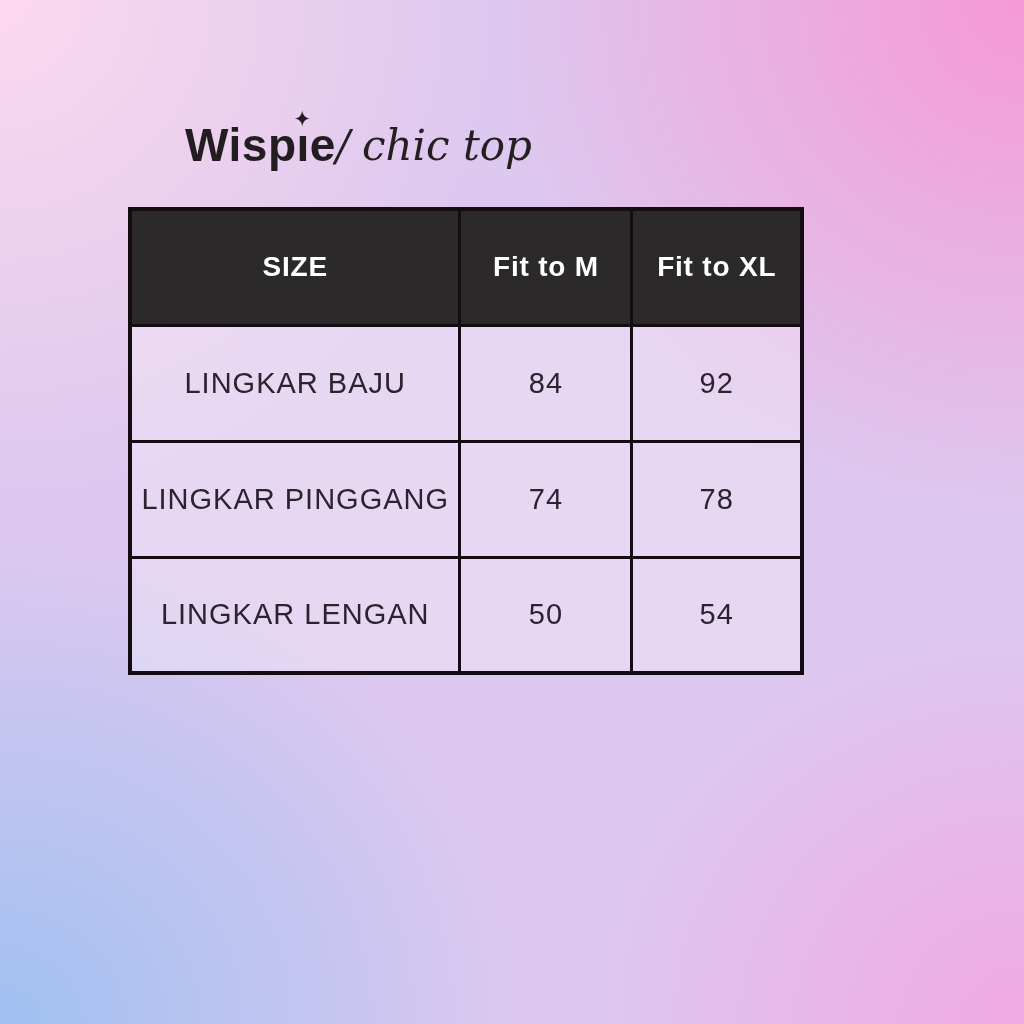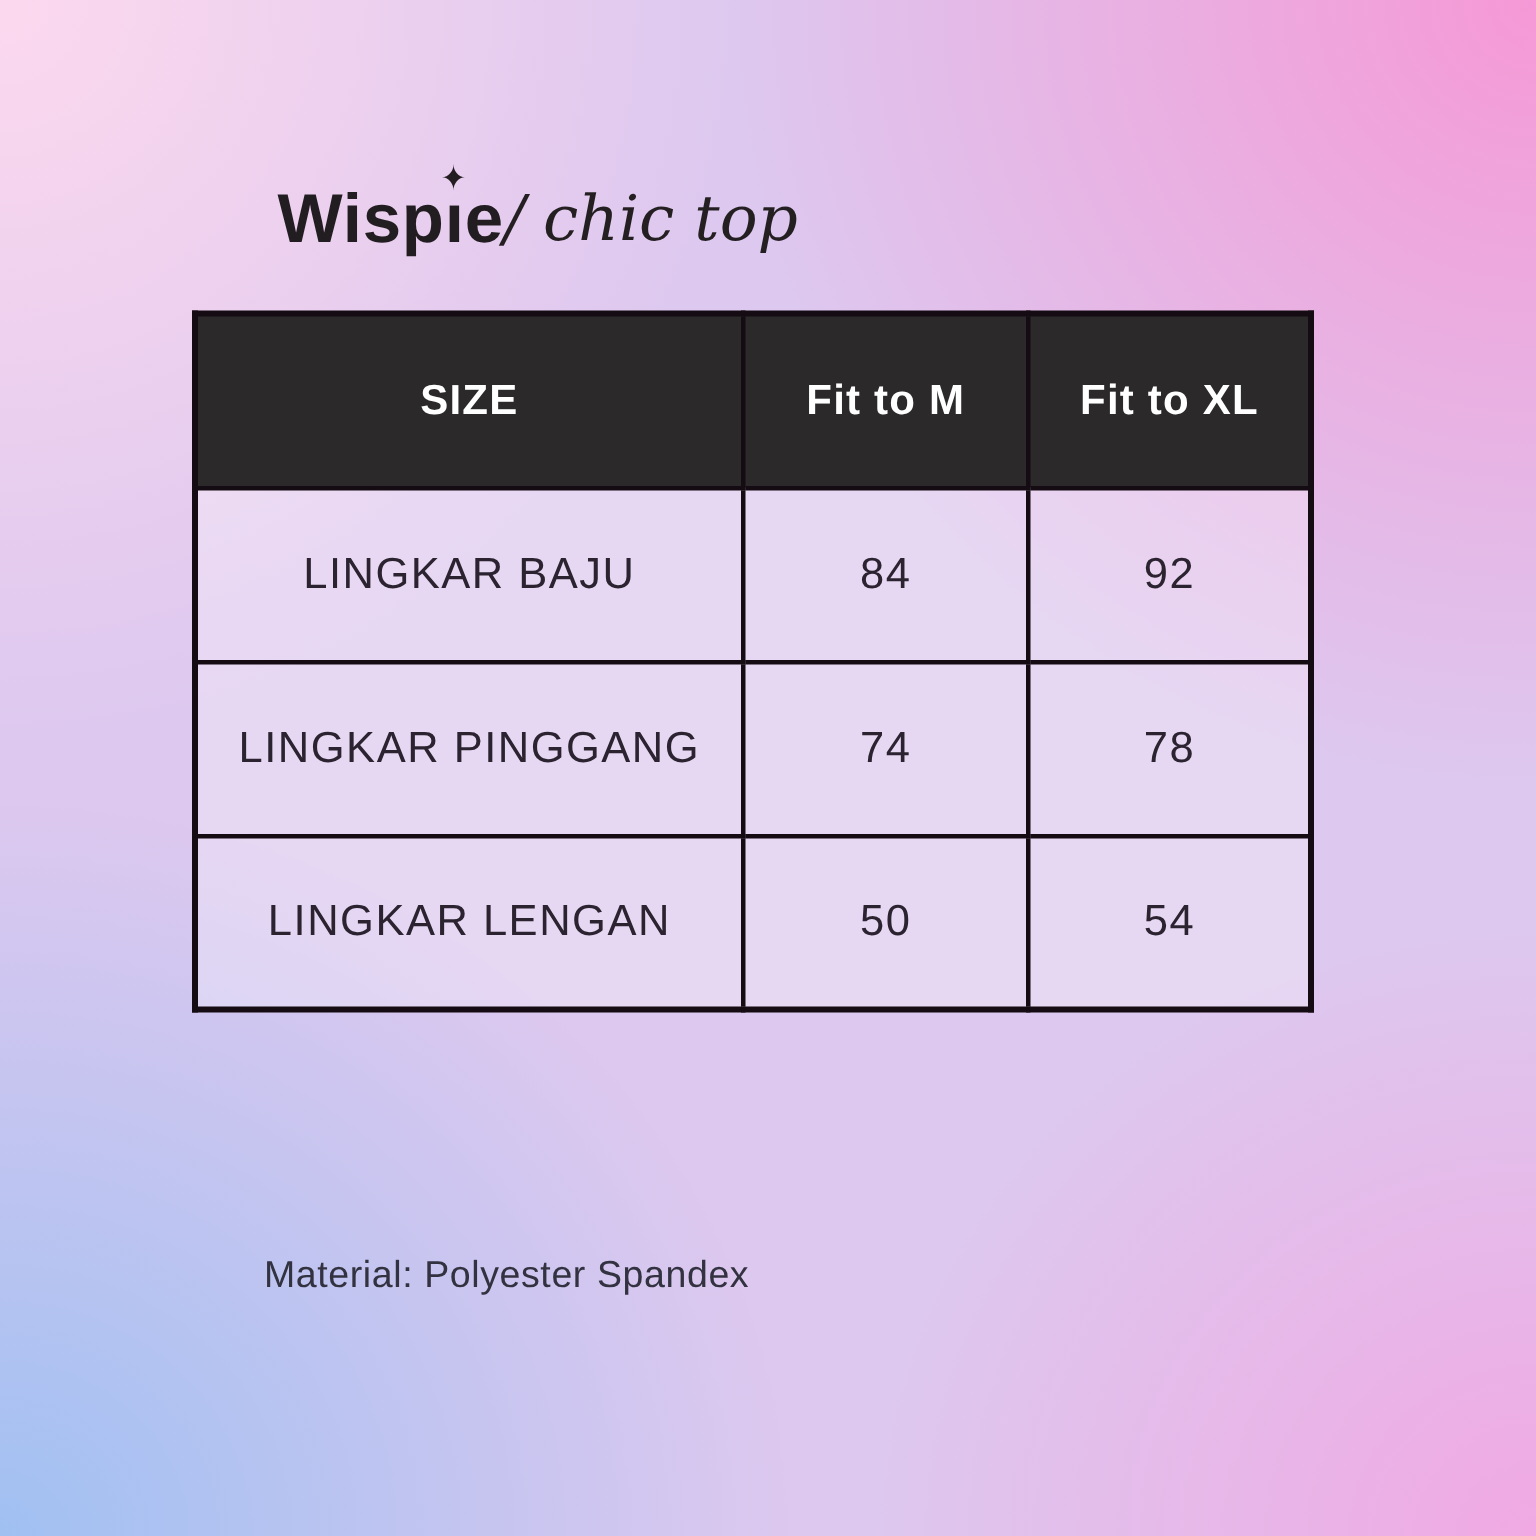--- a/index.html
+++ b/index.html
@@ -52,21 +52,21 @@
     font-size: 42px;
     color: #241f21;
   }
   .product .sep { margin-right: 12px; }
 
   
   .size-table {
     position: absolute;
     left: 128px;
     top: 207px;
-    width: 748px;
+    width: 676px;
     border-collapse: collapse;
     table-layout: fixed;
     border: 4px solid #140c12;
   }
   .size-table col.c-label { width: 49.1%; }
   .size-table col.c-m     { width: 25.6%; }
   .size-table col.c-xl    { width: 25.3%; }
 
   .size-table th, .size-table td {
     border: 3px solid #140c12;
@@ -141,16 +141,15 @@
       </tr>
       <tr>
         <td>LINGKAR LENGAN</td>
         <td>50</td>
         <td>54</td>
       </tr>
     </tbody>
   </table>
 
   <footer class="notes">
-    <p>Material: Polyester Spandex</p>
   </footer>
 
 </div>
 
 </body></html>

